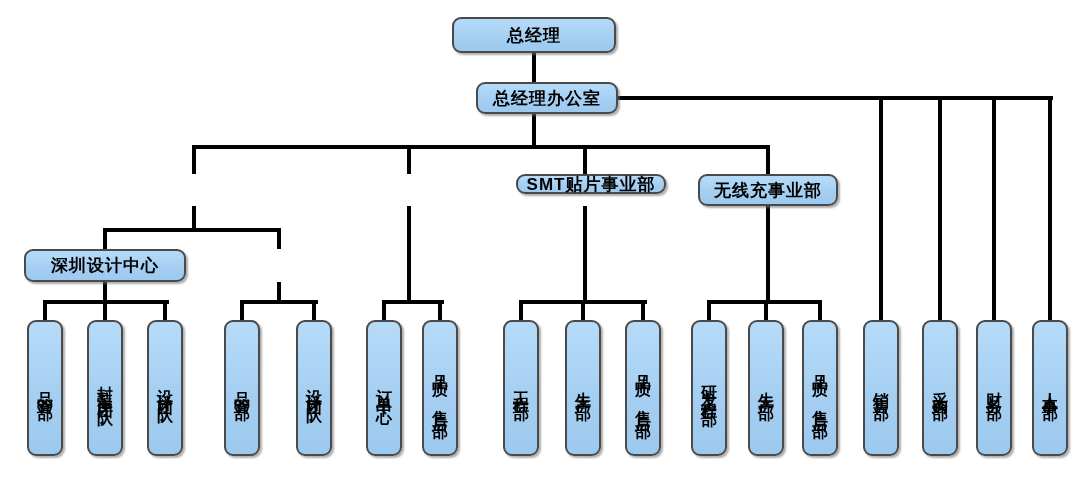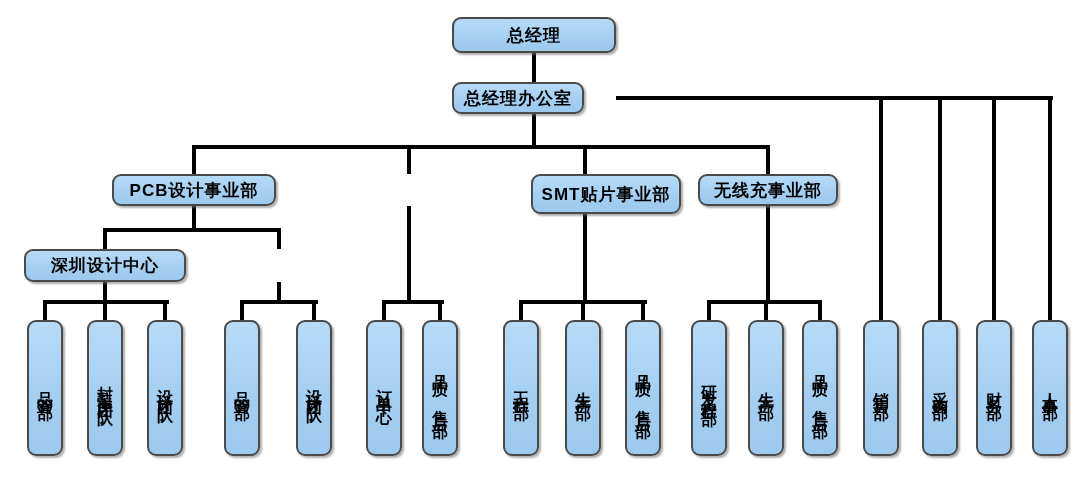--- a/index.html
+++ b/index.html
@@ -90,28 +90,25 @@
 
   <i class="ln" style="left:766px;top:206px;width:4px;height:98px"></i>
   <i class="ln" style="left:707px;top:300px;width:115px;height:4px"></i>
   <i class="ln" style="left:707px;top:304px;width:4px;height:16px"></i>
   <i class="ln" style="left:764px;top:304px;width:4px;height:16px"></i>
   <i class="ln" style="left:818px;top:304px;width:4px;height:16px"></i>
 
   <div class="node hnode" style="left:452px;top:17px;width:164px;height:36px">
     <span class="lbl">总经理</span>
   </div>
-  <div class="node hnode" style="left:452px;top:82px;width:132px;height:32px">
+  <div class="node hnode" style="left:476px;top:82px;width:142px;height:32px">
     <span class="lbl">总经理办公室</span>
   </div>
 
-  <div class="node hnode" style="left:112px;top:174px;width:164px;height:32px">
-    <span class="lbl">PCB设计事业部</span>
-  </div>
-  <div class="node hnode" style="left:531px;top:174px;width:150px;height:40px">
+  <div class="node hnode" style="left:516px;top:174px;width:150px;height:20px">
     <span class="lbl">SMT贴片事业部</span>
   </div>
   <div class="node hnode" style="left:24px;top:249px;width:162px;height:33px">
     <span class="lbl">深圳设计中心</span>
   </div>
 
   <div class="node hnode" style="left:698px;top:174px;width:140px;height:32px">
     <span class="lbl">无线充事业部</span>
   </div>
 

